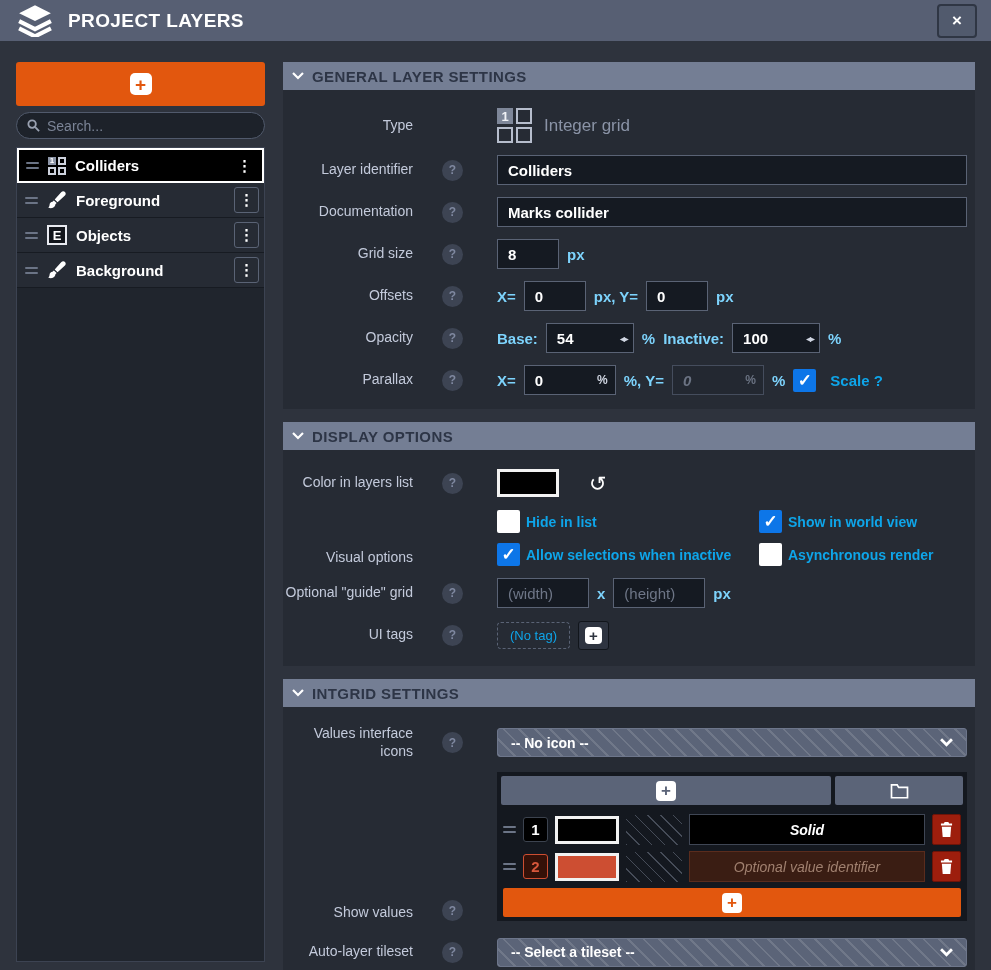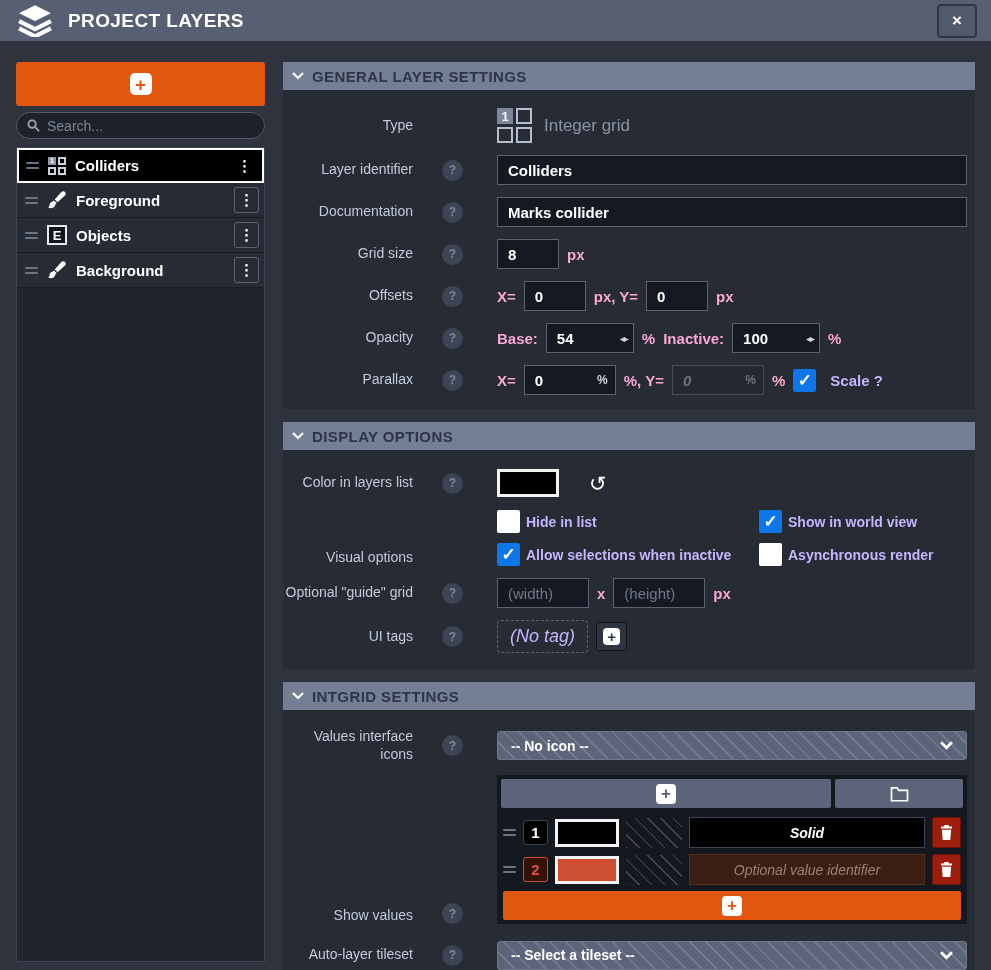--- a/index.html
+++ b/index.html
@@ -54,21 +54,21 @@
   .frow { display:flex; align-items:center; margin:12px 0; min-height:30px;gap:21px; }
   .frow.top { align-items:flex-end; }
   .flabel { width:130px; text-align:right; color:#c3cadb; font-size:14px; flex:0 0 auto; line-height:1.25; }
   .frow.top .flabel { padding-top:7px; }
   .help-badge { width:21px; height:21px; border-radius:50%; background:#3d4453; color:#7f88a0; font-size:12px; font-weight:bold;
     display:flex; align-items:center; justify-content:center; margin-left:8px; flex:0 0 auto; cursor:pointer; }
   .frow.top .help-badge { margin-top:5px; }
   .fcontrols { margin-left:13px; display:flex; align-items:center; gap:8px; flex:1; padding-right:8px; }
   .frow.top .fcontrols { align-items:flex-start; }
 
-  .unit { color:#f9a8d4; font-size:15px; font-weight:bold; }
+  .unit { color:#7dd3fc; font-size:15px; font-weight:bold; }
   .tinput { background:#151a22; border:1px solid #5a6375; color:#fff; font-weight:bold; font-size:15px; height:30px;
     padding:0 10px; font-family:inherit; outline:none; }
   .tinput.full { flex:1; }
   .tinput.num { width:62px; }
   .tinput::placeholder { color:#6e7687; font-weight:normal; }
   .spinbox { position:relative; display:flex; align-items:center; }
   .spinbox .tinput { width:88px; padding-right:24px; }
   .spinner { position:absolute; right:6px; color:#cfd5e1; font-size:10px; letter-spacing:-1px; pointer-events:none; }
   .pctbox { position:relative; display:flex; align-items:center; }
   .pctbox .tinput { width:92px; padding-right:22px; }
@@ -78,28 +78,28 @@
 
   .type-icon { display:grid; grid-template-columns:16px 16px; grid-template-rows:16px 16px; gap:3px; }
   .type-icon b { border:2px solid #b6bdcc; }
   .type-icon b.filled { background:#7e8799; border-color:#7e8799; color:#f0f2f6; font-size:13px; font-weight:bold;
     display:flex; align-items:center; justify-content:center; font-style:normal; }
   .type-name { color:#8a93a6; font-size:17px; margin-left:4px; }
 
   .cb { width:23px; height:23px; background:#fff; border-radius:2px; flex:0 0 auto; cursor:pointer;
     display:flex; align-items:center; justify-content:center; }
   .cb.checked { background:#0d76e8; color:#fff; font-size:17px; font-weight:bold; }
-  .cb-label { color:#c4b5fd; font-size:14px; font-weight:bold; margin-left:6px; }
+  .cb-label { color:#0ea5e9; font-size:14px; font-weight:bold; margin-left:6px; }
   .vo-grid { display:grid; grid-template-columns:262px 1fr; row-gap:10px; flex:1; }
   .vo-item { display:flex; align-items:center; cursor:pointer; }
 
   .color-swatch { width:62px; height:28px; background:#000; border:3px solid #f2f2f2; cursor:pointer; }
   .reset-icon { color:#fff; font-size:21px; margin-left:22px; cursor:pointer; line-height:1; }
 
-  .tag-chip { border:1px dashed #5a6375; border-radius:4px; padding:5px 12px; color:#c4b5fd; font-style:italic; font-size:18px; }
+  .tag-chip { border:1px dashed #5a6375; border-radius:4px; padding:5px 12px; color:#0ea5e9; font-size:13px; }
   .tag-add-btn { width:31px; height:29px; background:#2e3440; border:1px solid #11151b; border-radius:3px;
     display:flex; align-items:center; justify-content:center; cursor:pointer; }
   .plus-chip.small { width:17px; height:17px; font-size:15px; border-radius:4px; color:#2e3440; }
 
   .dropdown { flex:1; height:29px; background:#5b6478; border:1px solid #6d768b; border-radius:3px;
     display:flex; align-items:center; padding:0 13px; color:#fff; font-weight:bold; font-size:14px; cursor:pointer;
     background-image:repeating-linear-gradient(45deg, rgba(255,255,255,.13) 0 2px, transparent 2px 11px); }
   .dd-chevron { margin-left:auto; display:flex; }
 
   

